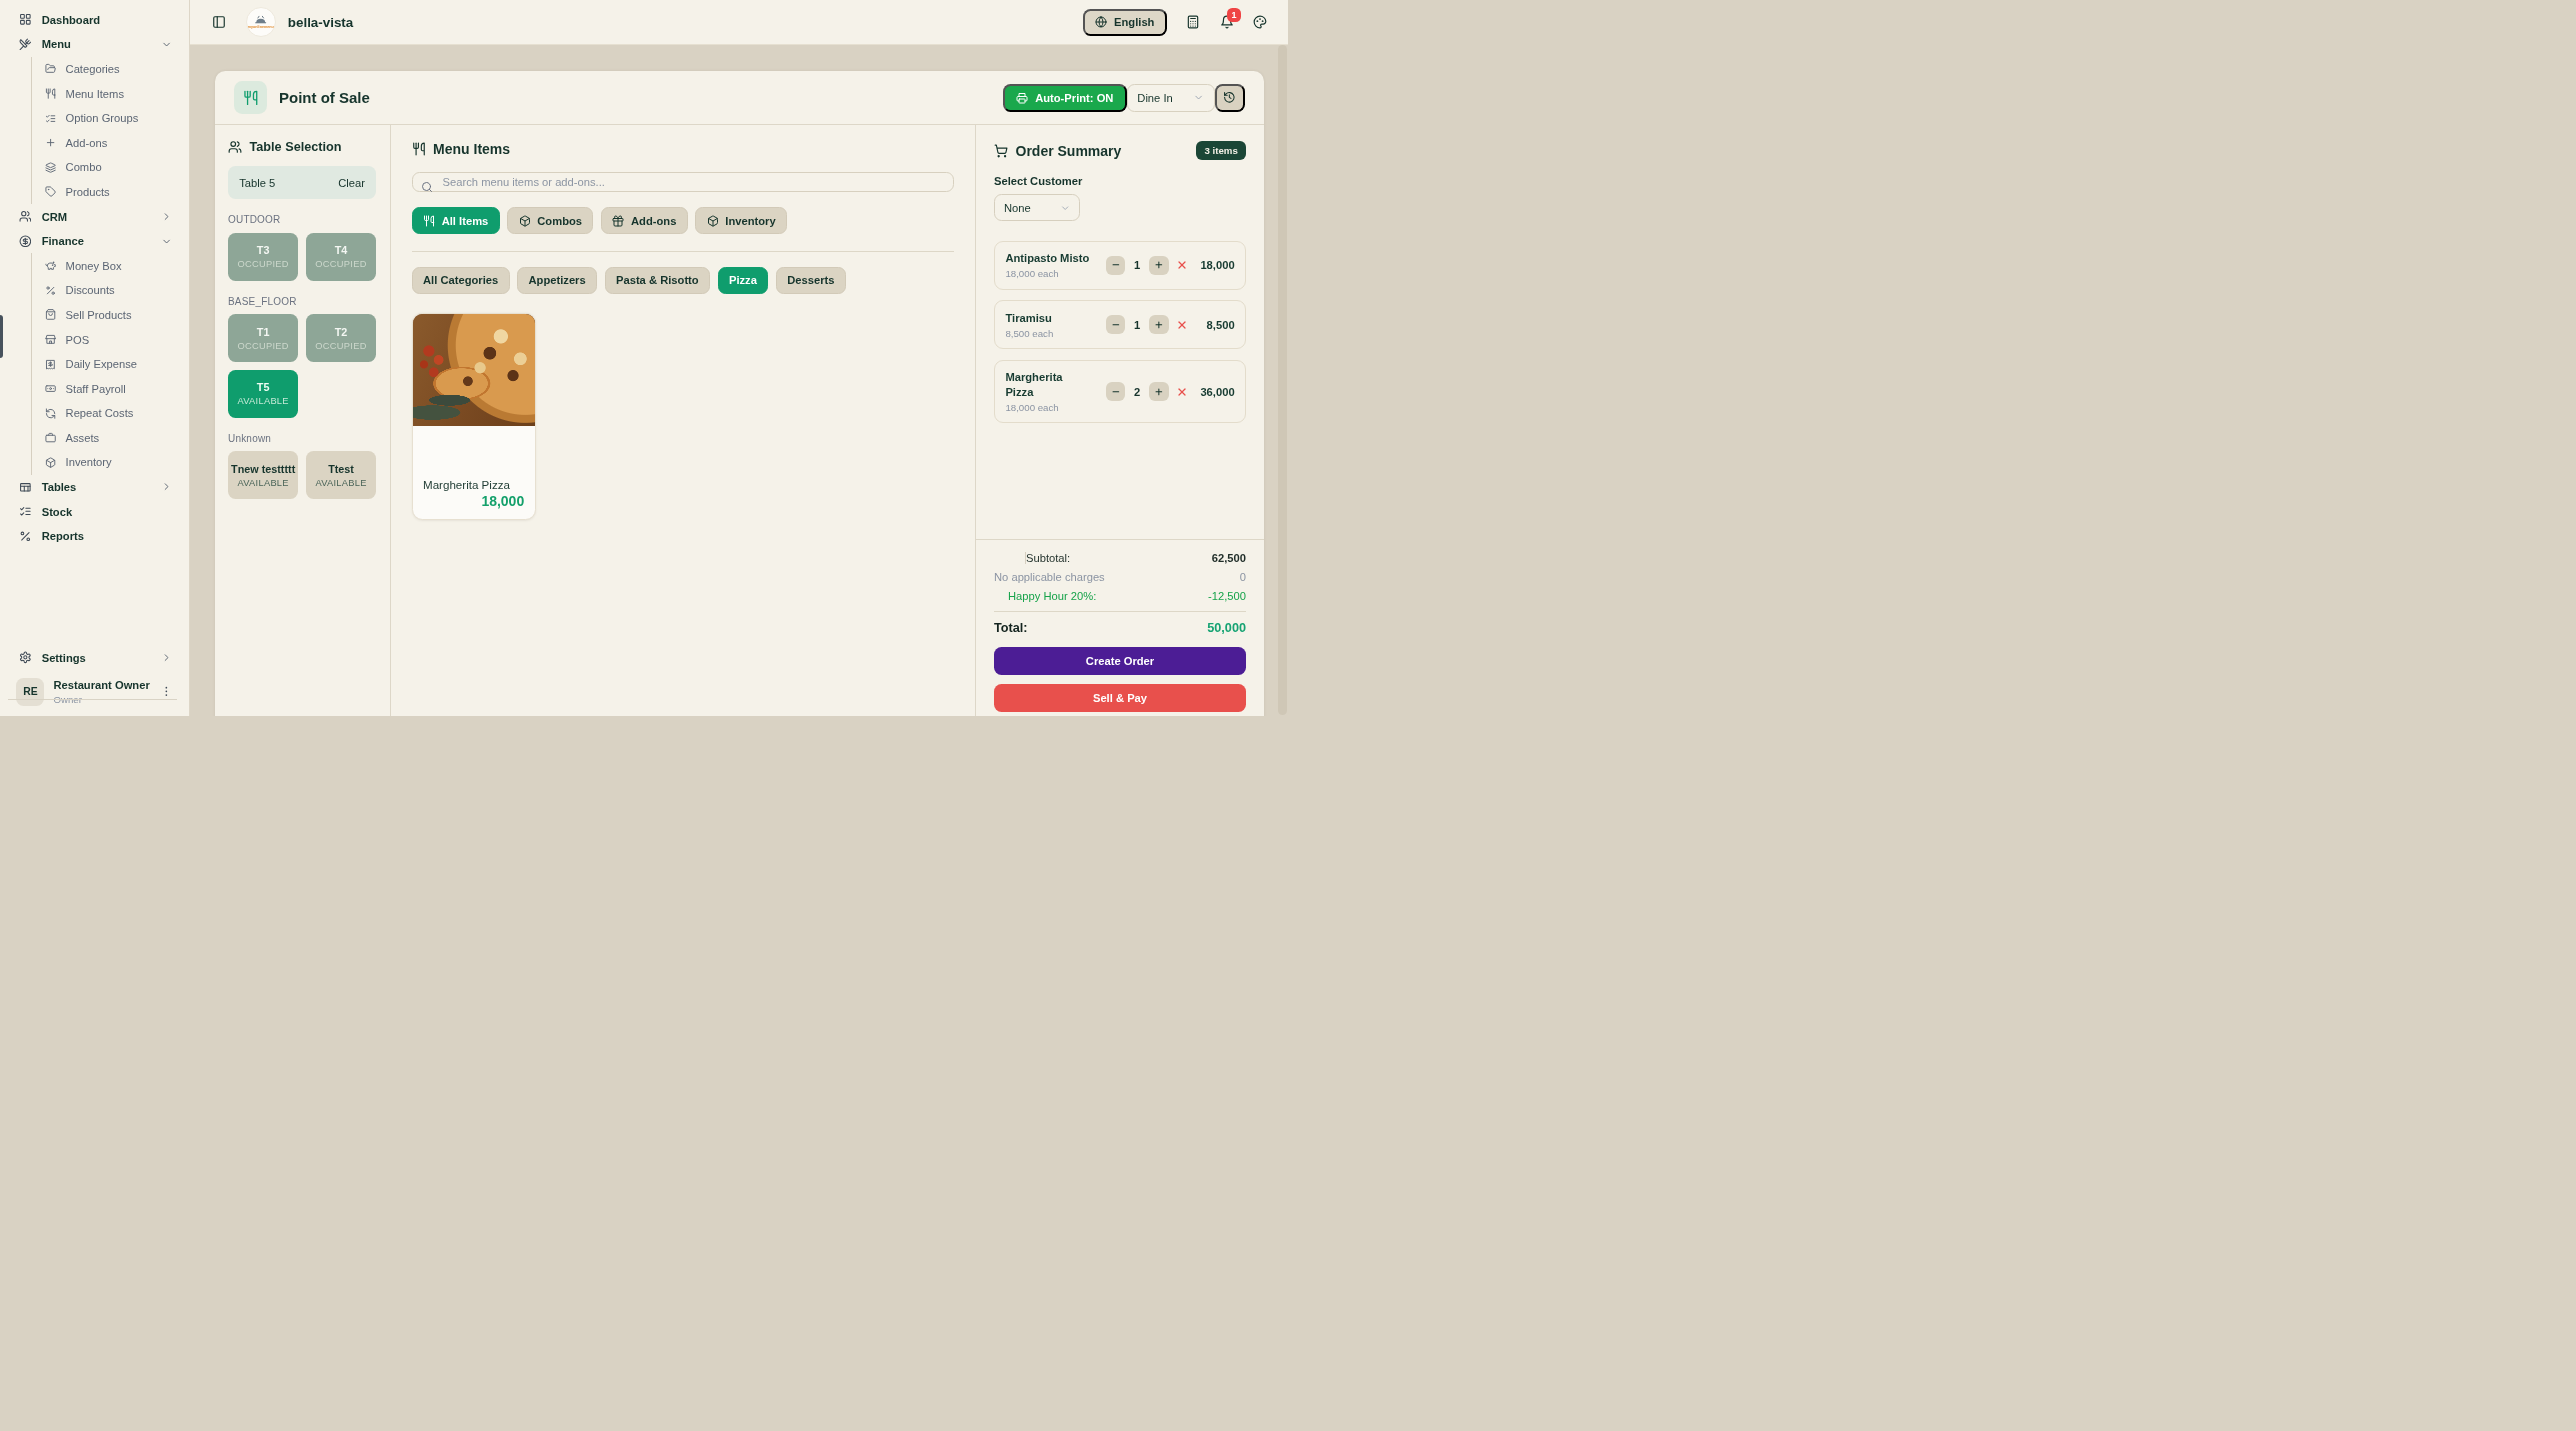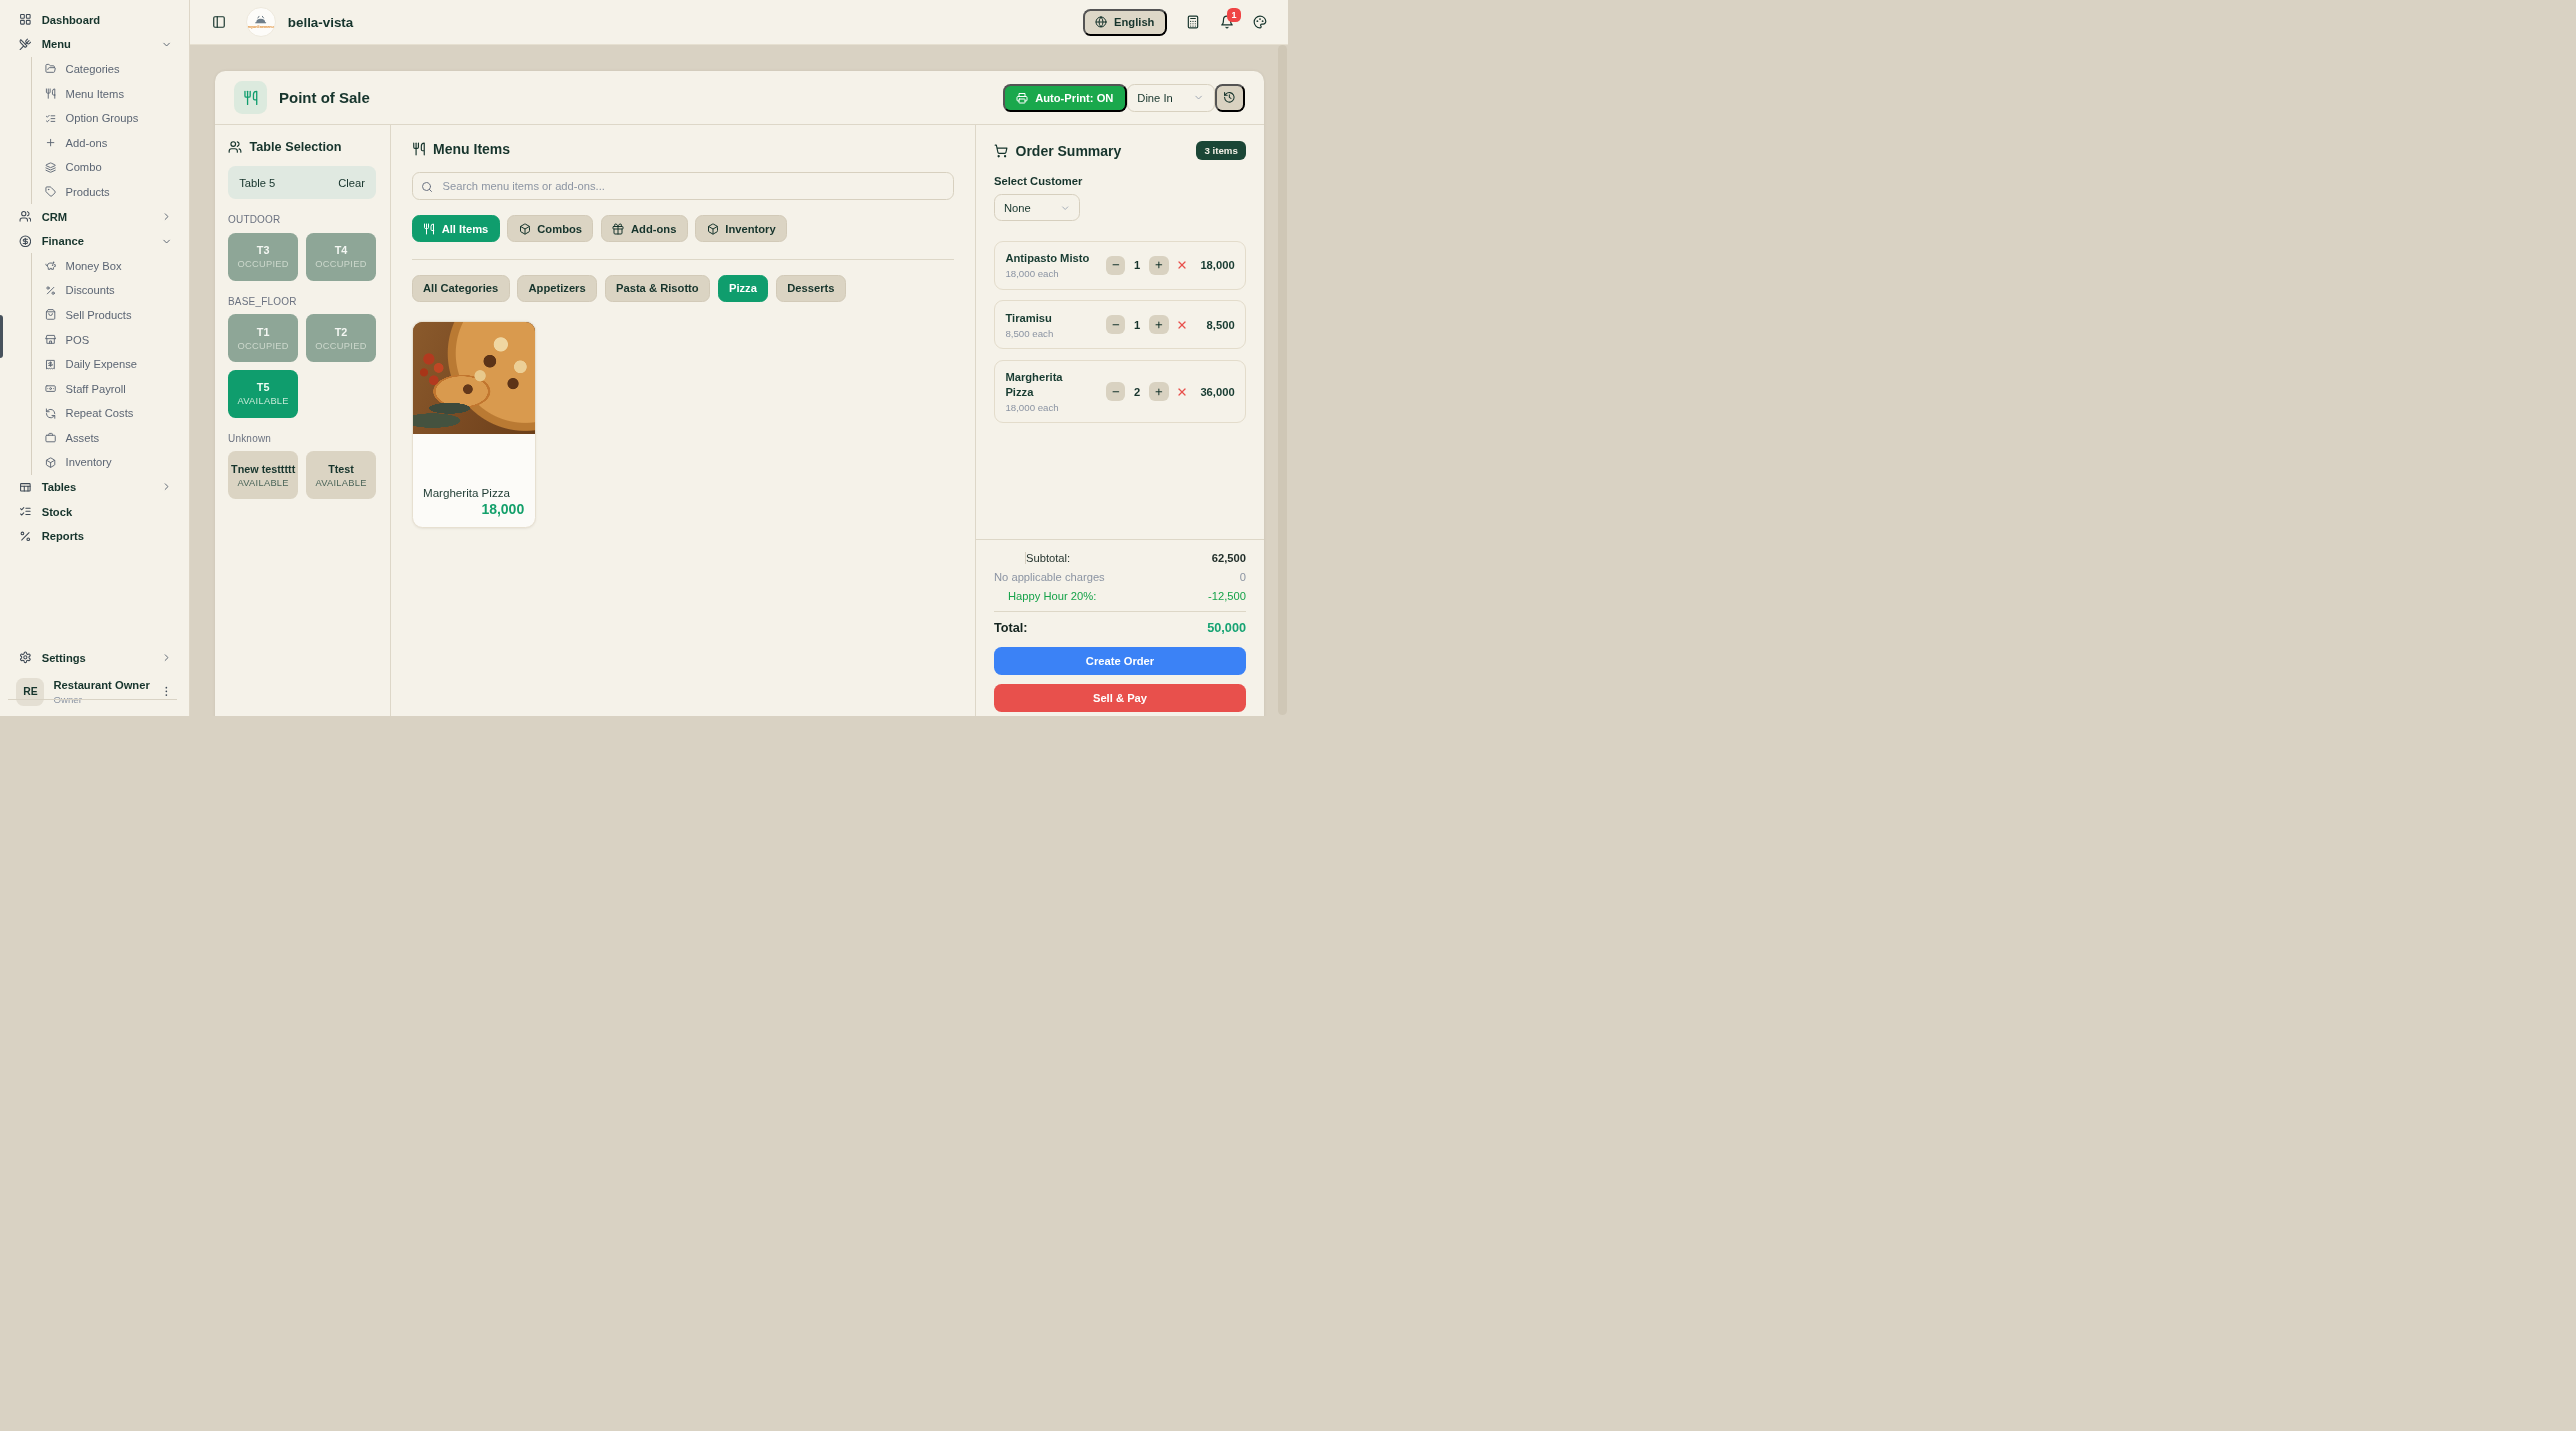--- a/index.html
+++ b/index.html
@@ -67,21 +67,21 @@
   .tbl-btn { height:48px; border-radius:7.5px; display:flex; flex-direction:column; align-items:center; justify-content:center; gap:3px; cursor:pointer; border:none; font-family:inherit; }
   .tbl-btn .tname { font-size:10.8px; font-weight:600; }
   .tbl-btn .tstatus { font-size:9.3px; letter-spacing:.03em; }
   .tbl-occ { background:#8ea697; } .tbl-occ .tname{ color:#f4f7f3; } .tbl-occ .tstatus{ color:#ccd8cc; }
   .tbl-sel { background:#0f9d6d; } .tbl-sel .tname{ color:#ecfdf3; } .tbl-sel .tstatus{ color:#c6ead7; }
   .tbl-avl { background:#dbd4c3; } .tbl-avl .tname{ color:#16342c; font-weight:700; } .tbl-avl .tstatus{ color:#4a6458; }
 
   
   .search-wrap { position:relative; margin-top:15px; }
   .search-wrap .ic { position:absolute; left:9.7px; top:8.2px; width:12px; height:12px; color:#6b7280; }
-  .search-input { width:100%; height:28px; border:0.7px solid #d7d0bf; border-radius:7.5px; background:transparent; padding:0 9px 0 30px; font-size:11.2px; color:#16342c; font-family:inherit; outline:none; }
+  .search-input { width:100%; height:20px; border:0.7px solid #d7d0bf; border-radius:7.5px; background:transparent; padding:0 9px 0 30px; font-size:11.2px; color:#16342c; font-family:inherit; outline:none; }
   .search-input::placeholder { color:#8c95a3; }
   .chip-row { margin-top:15px; display:flex; gap:7.5px; }
   .chip { height:27px; border-radius:7.5px; padding:0 10.4px; display:flex; align-items:center; gap:6.7px; font-size:11.2px; font-weight:600; background:#dbd4c3; border:0.7px solid #d2cab8; color:#16342c; cursor:pointer; font-family:inherit; }
   .chip .ic { width:12px; height:12px; }
   .chip-active { background:#0f9d6d; border-color:#0f9d6d; color:#fff; }
   .hdiv { margin-top:16.4px; border-top:0.7px solid #ddd7c7; }
   .prod-grid { margin-top:19.4px; display:flex; gap:13.4px; }
   .prod-card { width:124px; height:207px; background:#fcfbf8; border:0.7px solid #e7e0d1; border-radius:10.4px; overflow:hidden; box-shadow:0 0.7px 2.2px rgba(60,50,30,.08); cursor:pointer; display:flex; flex-direction:column; }
   .prod-img { height:112px; flex:none;
     background-color:#7a4a22;
@@ -130,21 +130,21 @@
   .os-totals { border-top:0.7px solid #ddd7c7; padding:12px 18px 0; }
   .trow { display:flex; justify-content:space-between; font-size:11.2px; margin-bottom:6.7px; }
   .trow.sub  { color:#26352f; } .trow.sub .tval { color:#1f2d28; font-weight:600; }
   .trow.chg  { color:#8b94a3; }
   .trow.disc { color:#16a34a;padding-left:14px; }
   .tdiv { border-top:0.7px solid #ddd7c7; margin:9px 0; }
   .trow.total { font-size:12.7px; font-weight:700; color:#14241f; }
   .trow.total .tval { color:#16a373; }
   .os-btns { padding:5.2px 18px 10.4px; }
   .big-btn { width:100%; height:28px; border:none; border-radius:7.5px; font-size:11.2px; font-weight:600; color:#fff; cursor:pointer; font-family:inherit; }
-  .btn-create { background:#3b82f6; }
+  .btn-create { background:#4c1d95; }
   .btn-sell { background:#e8504c; margin-top:9px; }
 </style>
 </head>
 <body>
 
 <nav class="sidebar">
   <div class="srow">
     <svg class="ic" viewBox="0 0 24 24" fill="none" stroke="currentColor" stroke-width="2" stroke-linecap="round" stroke-linejoin="round">
         <rect x="3" y="3" width="7" height="7" rx="1"></rect>
         <rect x="14" y="3" width="7" height="7" rx="1"></rect>

